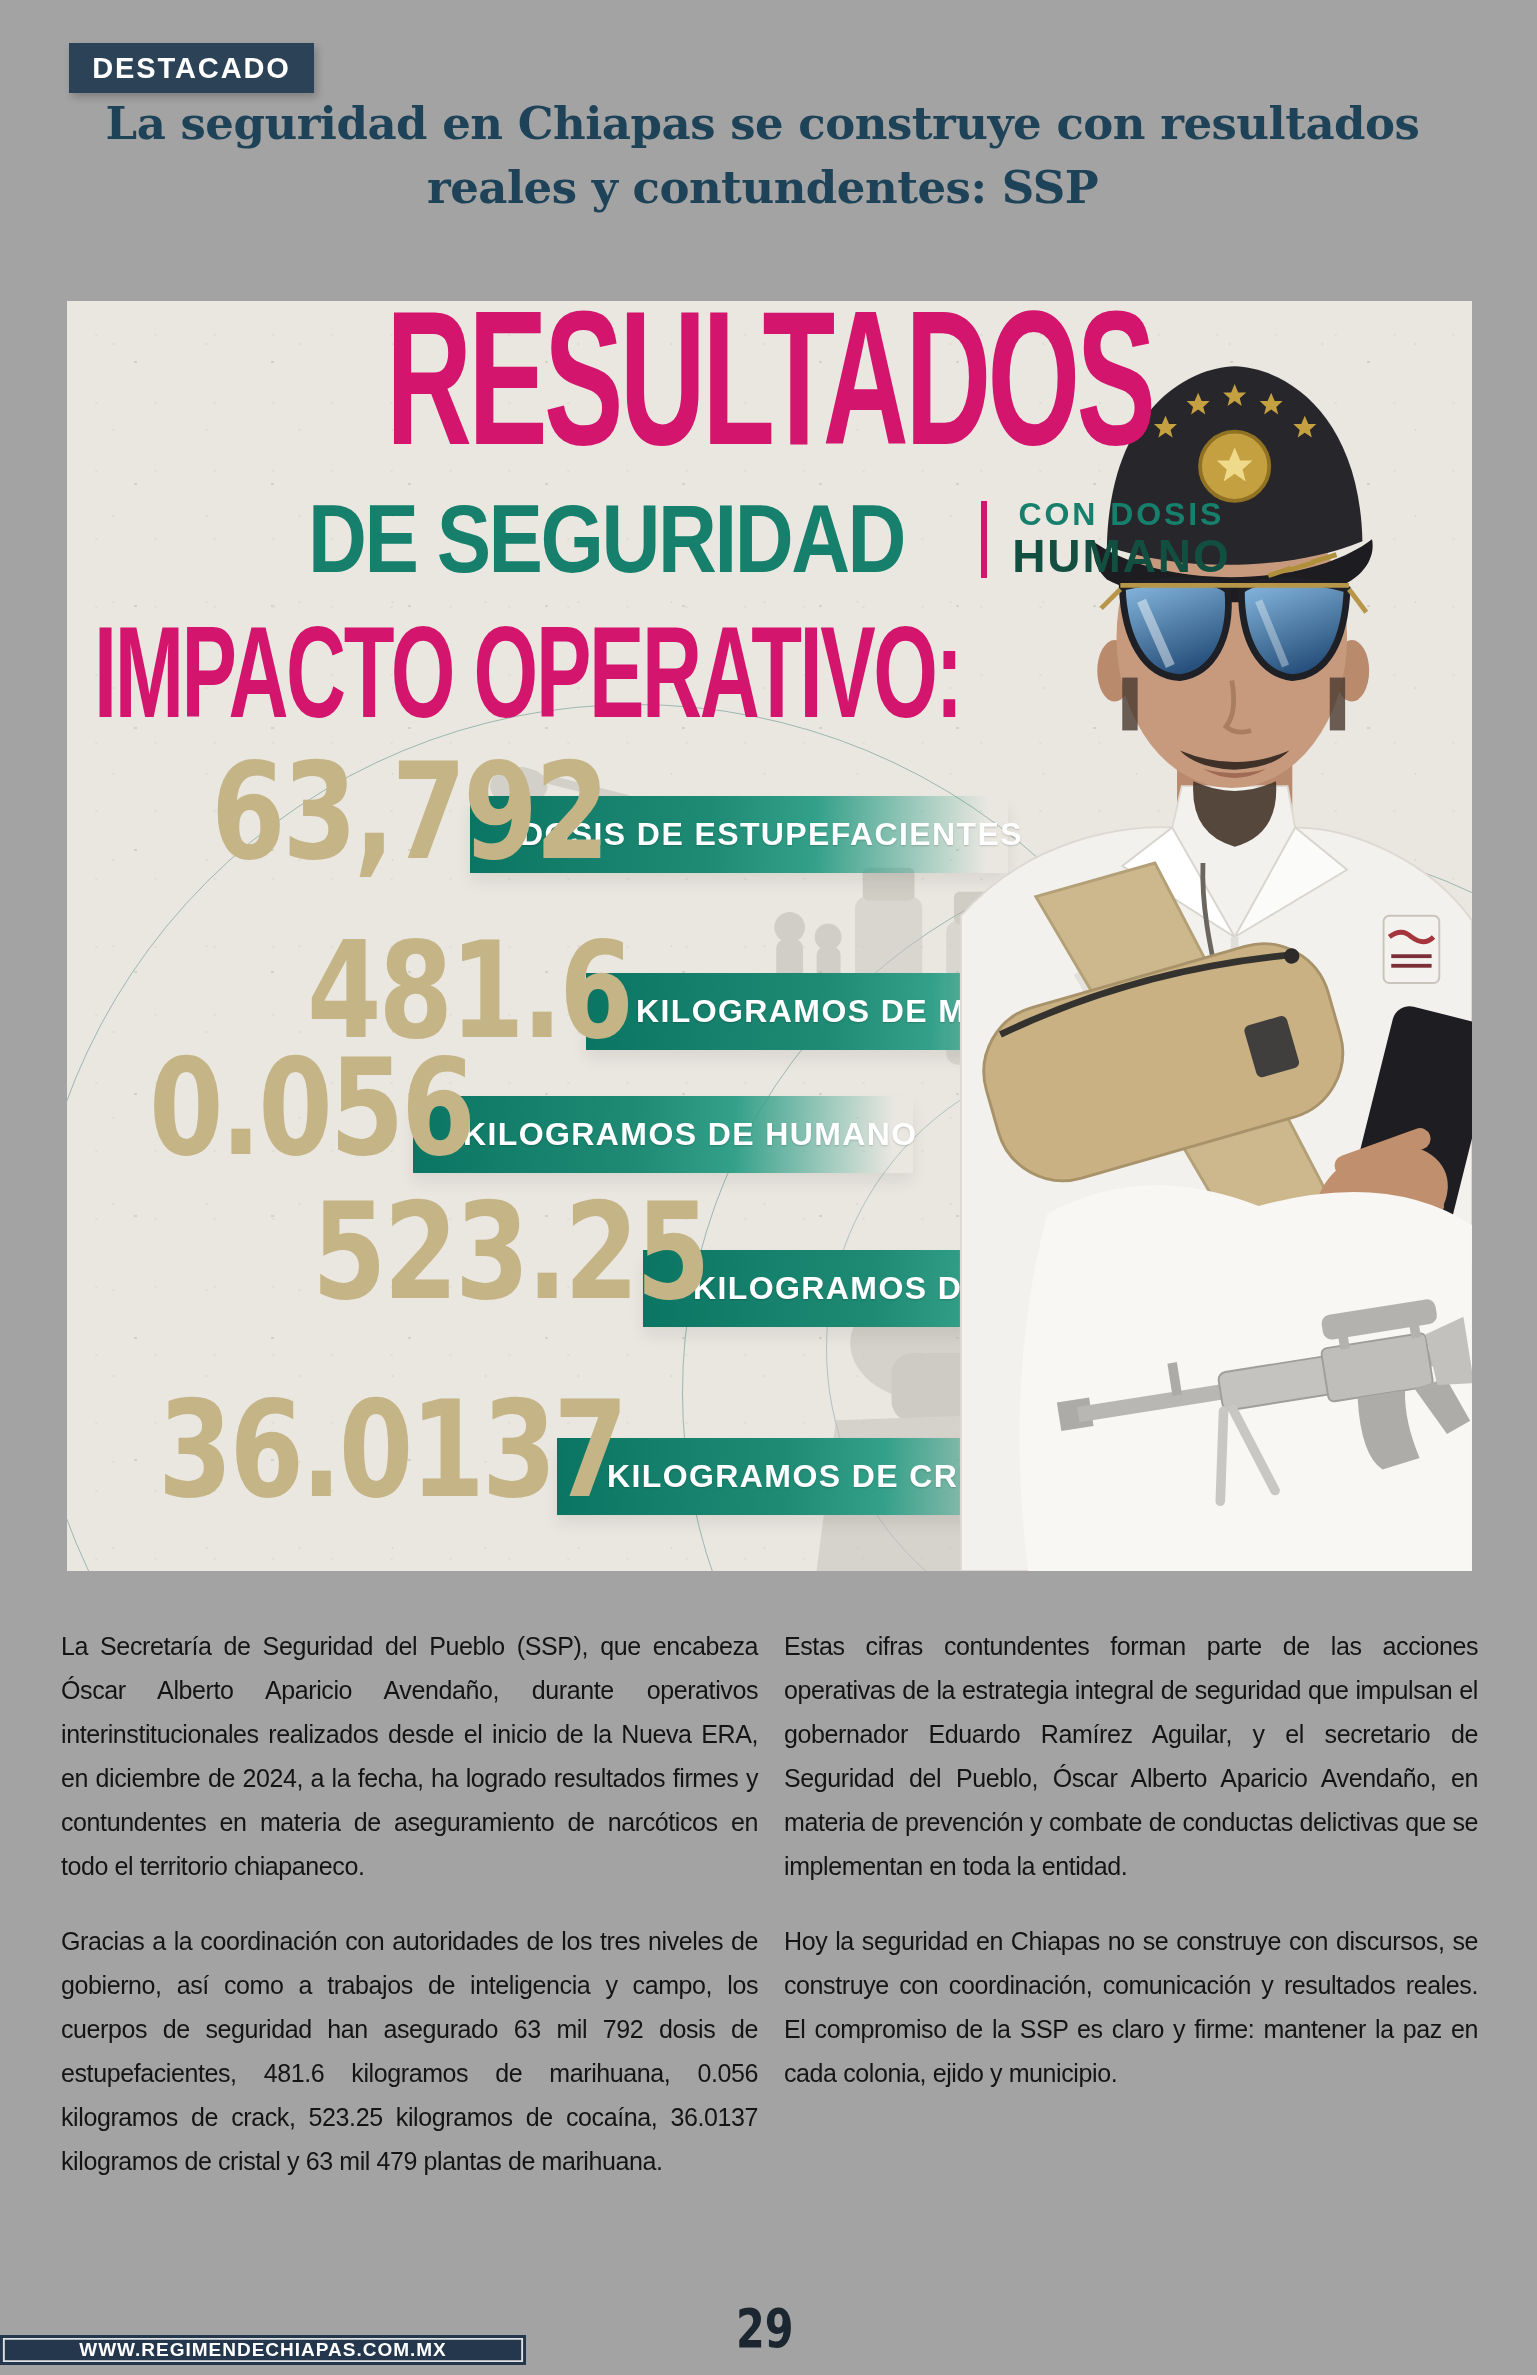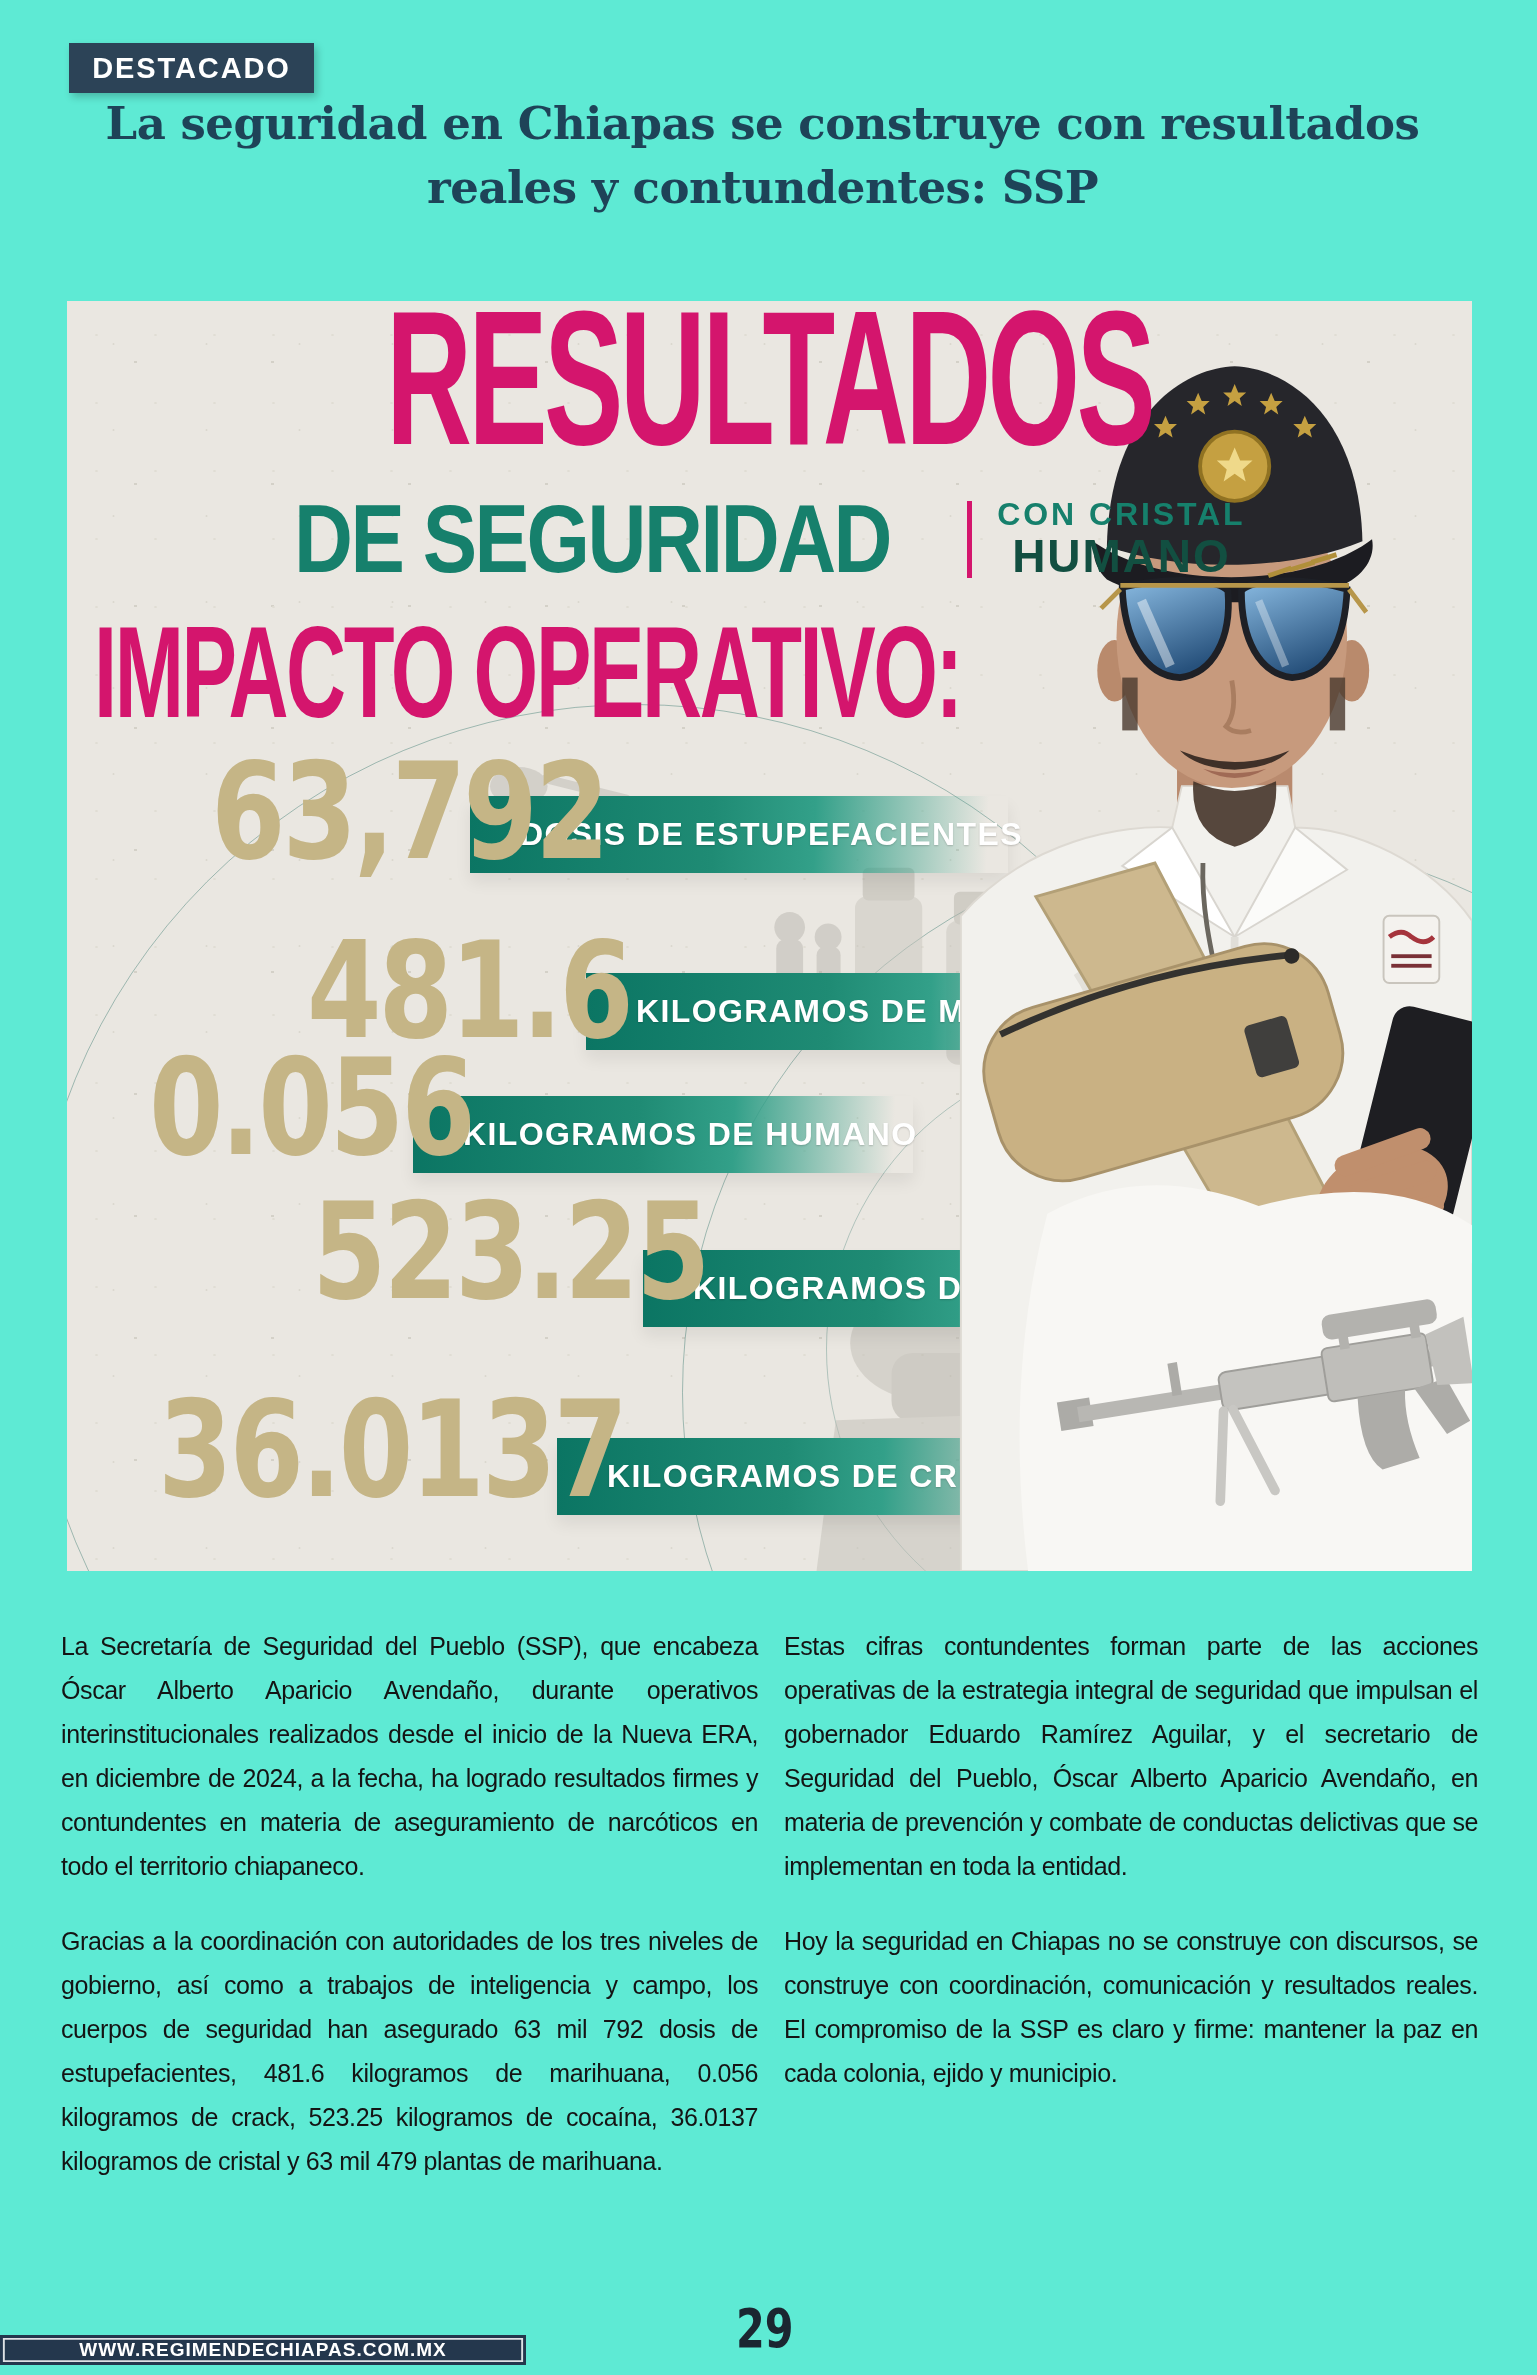--- a/index.html
+++ b/index.html
@@ -1,16 +1,16 @@
 <!DOCTYPE html>
 <html><head>
 <meta charset="utf-8">
 <style>
   html,body{margin:0;padding:0;background:#ffffff;}
-  .page{position:relative;width:1537px;height:2376px;background:#5eead4;overflow:hidden;
+  .page{position:relative;width:1537px;height:2376px;background:#a3a3a3;overflow:hidden;
         font-family:"Liberation Sans",sans-serif;}
 
   
   .badge{position:absolute;left:69px;top:43px;width:245px;height:50px;background:#2c4357;
          color:#ffffff;font-weight:bold;font-size:29px;letter-spacing:1.9px;
          display:flex;align-items:center;justify-content:center;
          box-shadow:2.9px 3.8px 7.7px rgba(0,0,0,.22);}
   .headline{position:absolute;left:48px;right:60px;top:92px;margin:0;text-align:center;
             font-family:"DejaVu Serif",serif;font-weight:bold;font-size:45px;line-height:1.42;
             color:#1e4358;letter-spacing:-0.5px;}
@@ -129,21 +129,21 @@
         <path d="M1048,1170 L1165,1165 L1185,1322 L1035,1322 Z"></path>
       </g>
     </svg>
 
     <h2 class="ig-title"><span>RESULTADOS</span></h2>
 
     <div class="ig-sub">
       <div class="seg-w"><span>DE SEGURIDAD</span></div>
       <div class="divider"></div>
       <div class="tagstack">
-        <span class="tag1">CON CRISTAL</span>
+        <span class="tag1">CON DOSIS</span>
         <span class="tag2">HUMANO</span>
       </div>
     </div>
 
     <h3 class="ig-impact"><span>IMPACTO OPERATIVO:</span></h3>
 
     <div class="num n1">63,792</div>
     <div class="banner b1">
         <span>DOSIS DE ESTUPEFACIENTES</span>
       </div>

